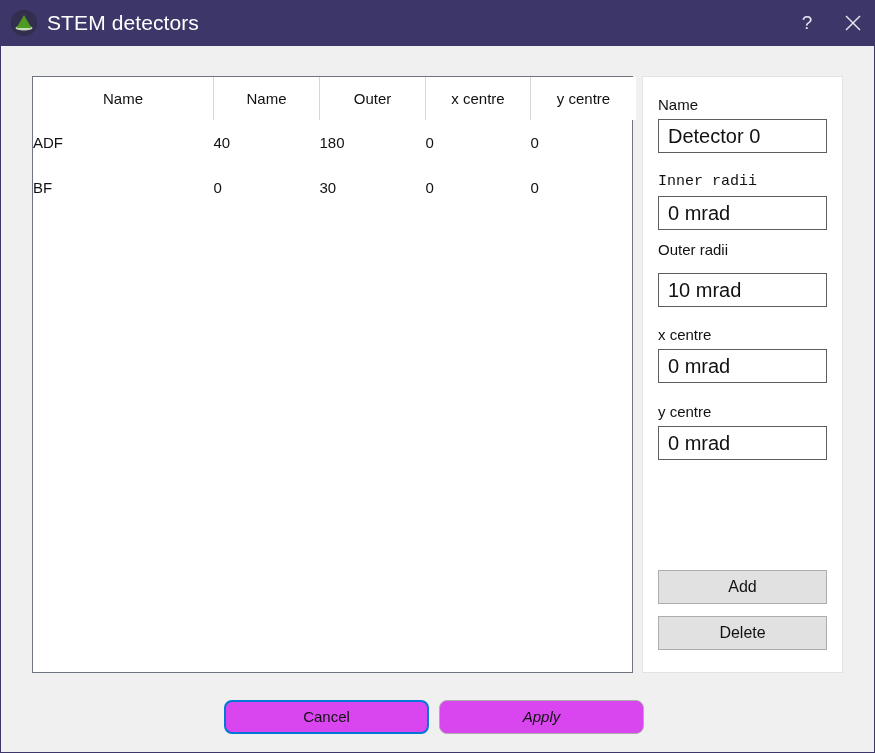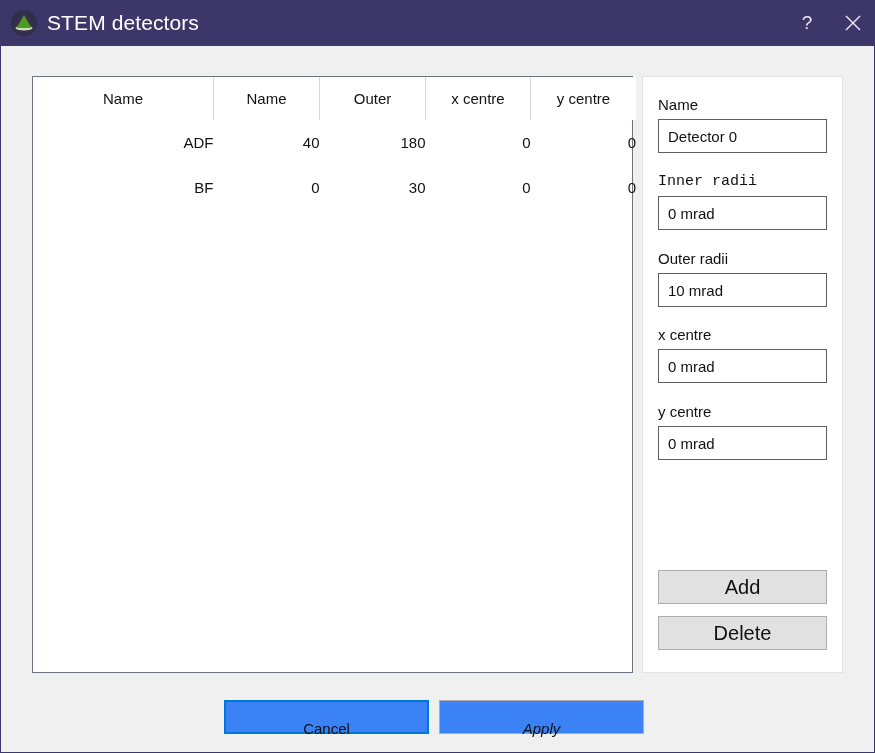--- a/index.html
+++ b/index.html
@@ -100,21 +100,21 @@
     text-align: center;
     background: #ffffff;
     border-right: 1px solid #d6d6d6;
     padding: 0;
   }
   .tbl th:last-child { border-right: none; }
   .tbl td {
     font-size: 15px;
     color: #111111;
     height: 45px;
-    text-align: right;
+    text-align: left;
     vertical-align: middle;
     padding: 0;
     border: none;
   }
   .col-name  { width: 180px; }
   .col-inner { width: 105px; }
   .col-outer { width: 105px; }
   .col-xc    { width: 104px; }
   .col-yc    { width: 105px; }
 
@@ -139,59 +139,59 @@
   }
   .field-input {
     position: absolute;
     left: 15px;
     width: 169px;
     height: 34px;
     box-sizing: border-box;
     background: #ffffff;
     border: 1px solid #5d5d5d;
     font-family: "Liberation Sans", sans-serif;
-    font-size: 15px;
+    font-size: 20px;
     color: #111111;
     padding: 0 0 0 9px;
     outline: none;
     border-radius: 0;
   }
   .side-btn {
     position: absolute;
     left: 15px;
     width: 169px;
     height: 34px;
     box-sizing: border-box;
     background: #e1e1e1;
     border: 1px solid #adadad;
     font-family: "Liberation Sans", sans-serif;
-    font-size: 20px;
+    font-size: 16px;
     color: #111111;
     text-align: center;
     line-height: 32px;
     border-radius: 0;
     padding: 0;
   }
 
   
   .bottom-btn {
     position: absolute;
     top: 654px;
     width: 205px;
     height: 34px;
     box-sizing: border-box;
-    background: #3b82f6;
+    background: #d946ef;
     border: 1px solid #adadad;
     font-family: "Liberation Sans", sans-serif;
     font-size: 15px;
     color: #111111;
     text-align: center;
     line-height: 32px;
-    border-radius: 0;
-    padding: 12px;
+    border-radius: 8px;
+    padding: 0;
   }
   .bottom-btn.focused {
     border: 2px solid #0078d7;
     line-height: 30px;
   }
   #btn-cancel { left: 223px; }
   #btn-apply  { left: 438px; font-style: italic; }
   #btn-ok     { left: 653px; }
 </style>
 </head>
@@ -251,21 +251,21 @@
     </div>
 
     <div class="side-panel">
 
       <div class="field-label" style="top:19px;">Name</div>
       <input class="field-input" style="top: 42px;" type="text" value="Detector 0">
 
       <div class="field-label" style="top:96px;font-family:Liberation Mono, monospace;">Inner radii</div>
       <input class="field-input" style="top: 119px;" type="text" value="0 mrad">
 
-      <div class="field-label" style="top:173px;">Outer radii</div>
+      <div class="field-label" style="top:164px;">Outer radii</div>
       <input class="field-input" style="top: 196px;" type="text" value="10 mrad">
 
       <div class="field-label" style="top:249px;">x centre</div>
       <input class="field-input" style="top: 272px;" type="text" value="0 mrad">
 
       <div class="field-label" style="top:326px;">y centre</div>
       <input class="field-input" style="top: 349px;" type="text" value="0 mrad">
 
       <button class="side-btn" style="top:493px;">Add</button>
       <button class="side-btn" style="top:539px;">Delete</button>

